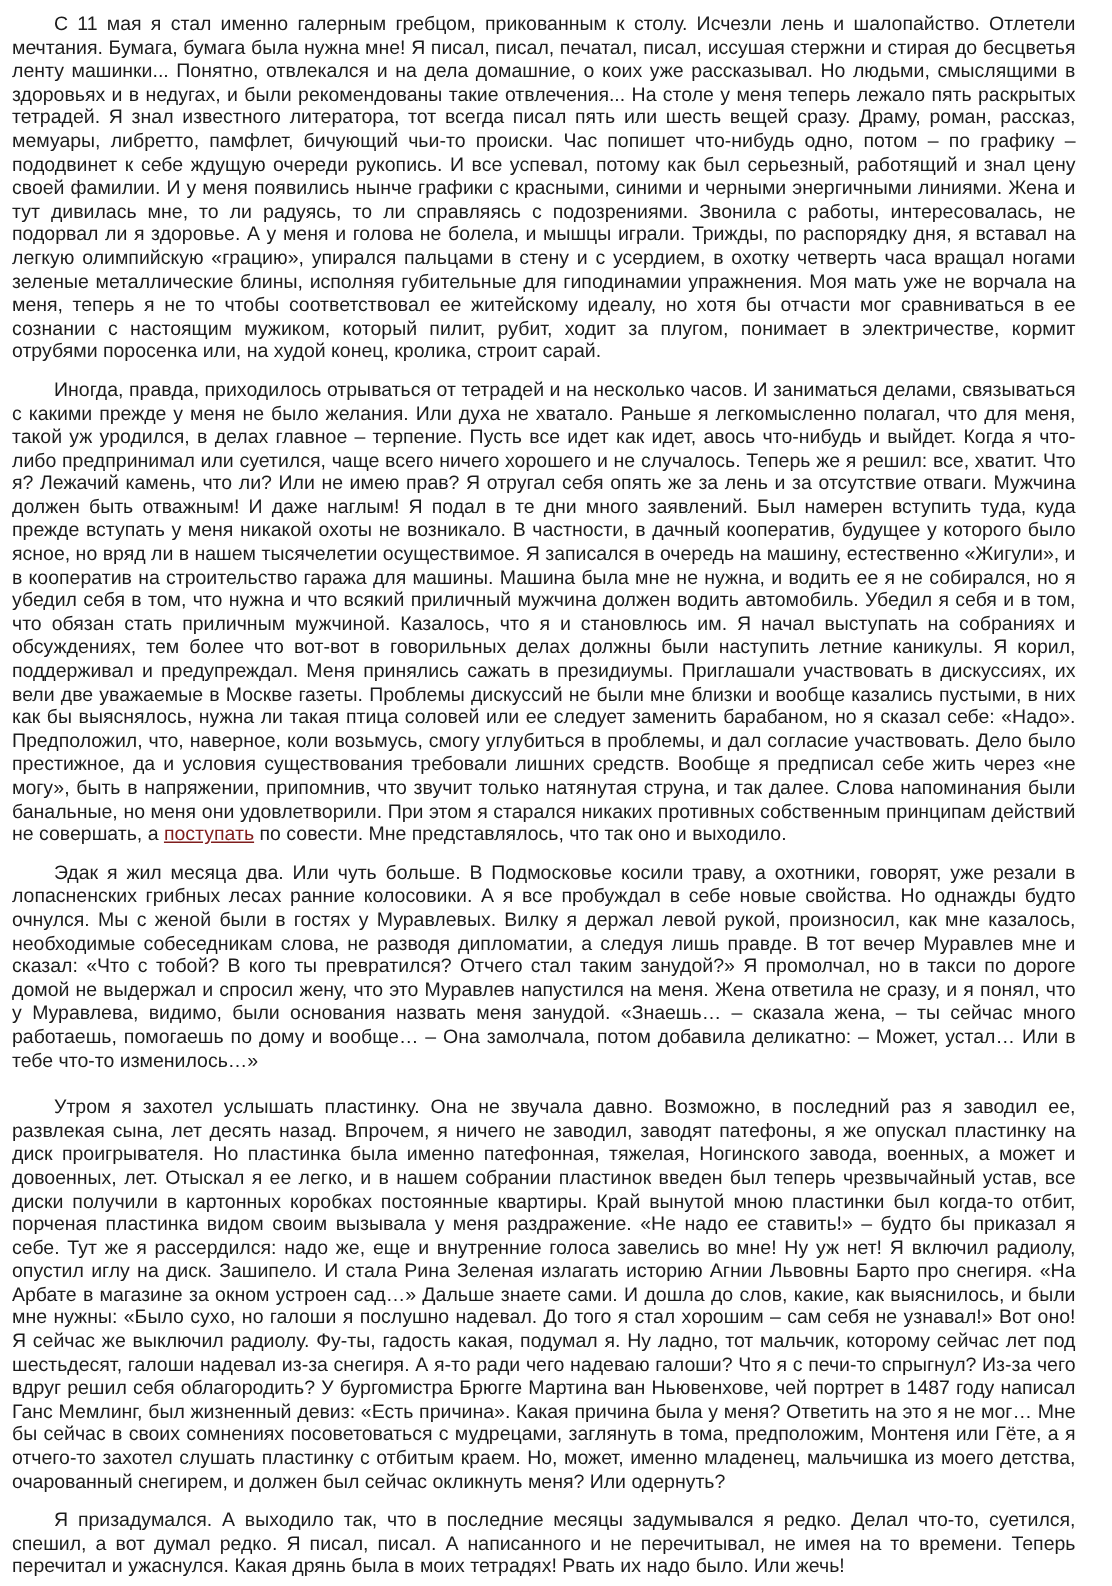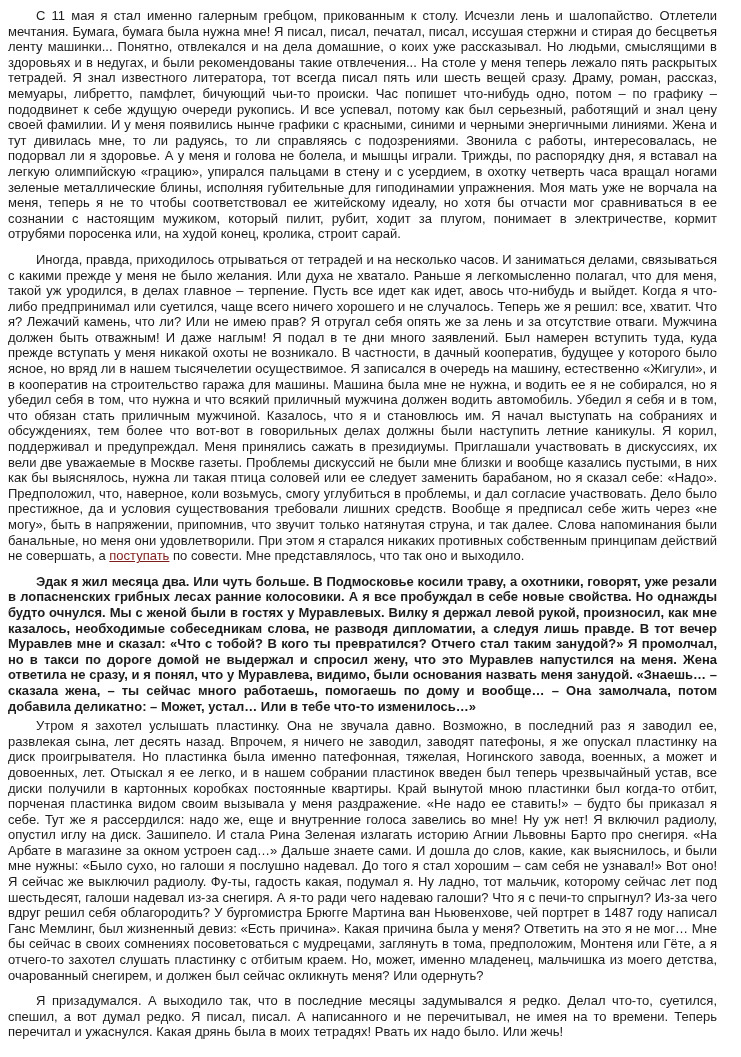--- a/index.html
+++ b/index.html
@@ -18,22 +18,21 @@
     color: #1c1c1c;
     font-size: 13px;
     line-height: 15.6px;
     text-align: justify;
   }
   .para {
     margin: 0 0 10px 0;
     text-indent: 28px;
   }
   .para.no-gap {
-    margin-bottom: 4px;
-    font-weight: bold;
+    margin-bottom: 16px;
   }
   .inline-link {
     color: #7f1d1d;
     text-decoration: underline;
     cursor: pointer;
   }
 </style>
 </head>
 <body>
 

